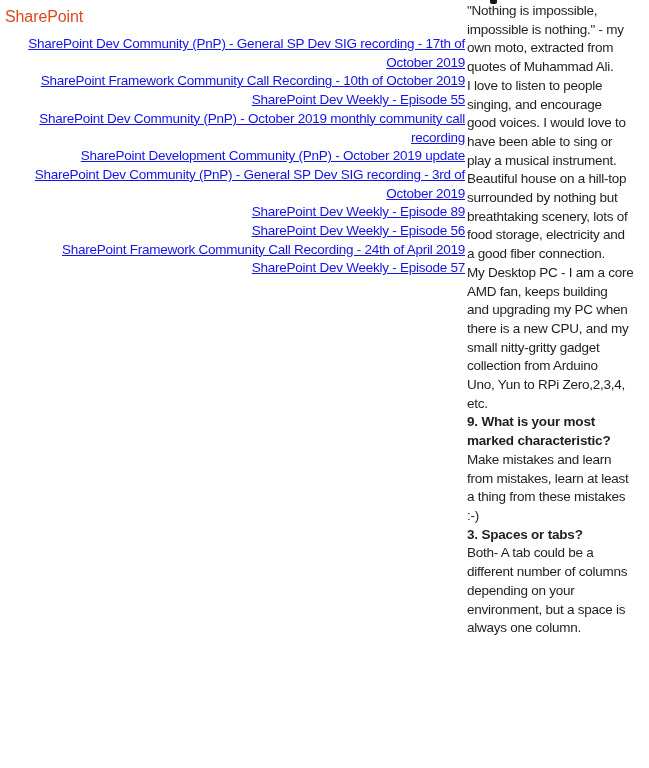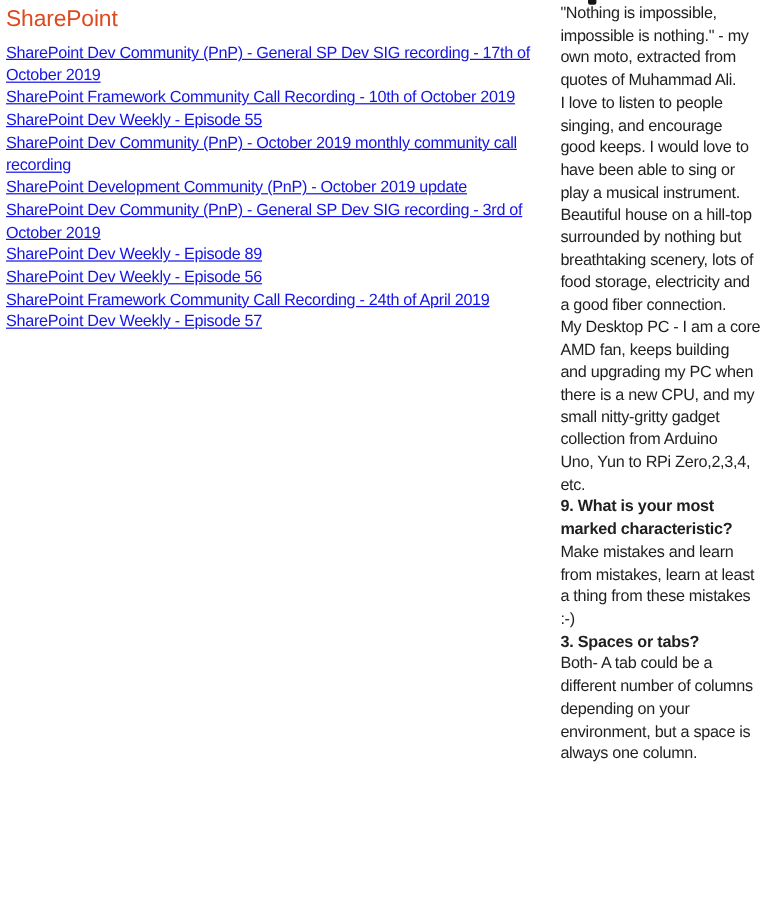--- a/index.html
+++ b/index.html
@@ -15,38 +15,39 @@
     color: #1f1f1f;
     position: relative;
   }
   .left-col {
     position: absolute;
     left: 5px;
     top: 8px;
     width: 460px;
   }
   .sp-heading {
-    font-size: 19px;
+    font-size: 16px;
     font-weight: 400;
     color: var(--accent, #dc4a1e);
     line-height: 17px;
     margin: 0 0 10px 0;
     letter-spacing: -0.1px;
   }
   .links {
     font-size: 13.5px;
     line-height: 18.7px;
     letter-spacing: -0.25px;
   }
   .links a {
     display: block;
     color: var(--link, #1414e6);
     text-decoration: underline;
     white-space: pre;
     cursor: pointer;
+    text-align: right;
   }
   .right-col {
     position: absolute;
     left: 467px;
     top: 2px;
     width: 182px;
     font-size: 13.5px;
     line-height: 18.7px;
     letter-spacing: -0.25px;
   }
@@ -96,21 +97,21 @@
 
 <div class="fragment"></div>
 
 <div class="right-col">
   <p>"Nothing is impossible,
 impossible is nothing." - my
 own moto, extracted from
 quotes of Muhammad Ali.</p>
   <p>I love to listen to people
 singing, and encourage
-good keeps. I would love to
+good voices. I would love to
 have been able to sing or
 play a musical instrument.</p>
   <p>Beautiful house on a hill-top
 surrounded by nothing but
 breathtaking scenery, lots of
 food storage, electricity and
 a good fiber connection.</p>
   <p>My Desktop PC - I am a core
 AMD fan, keeps building
 and upgrading my PC when

